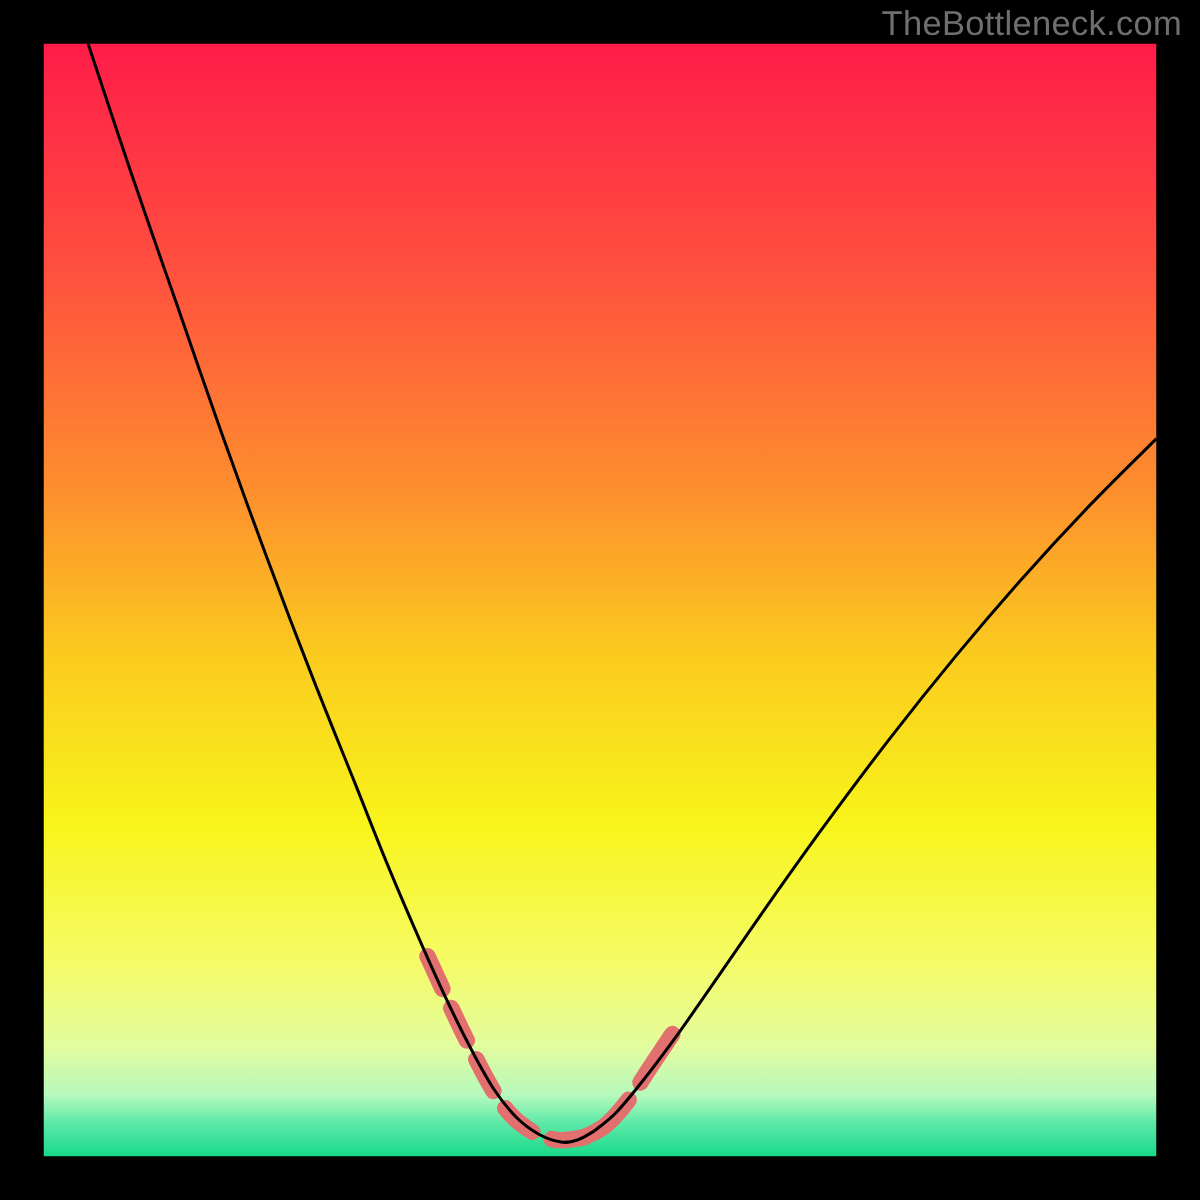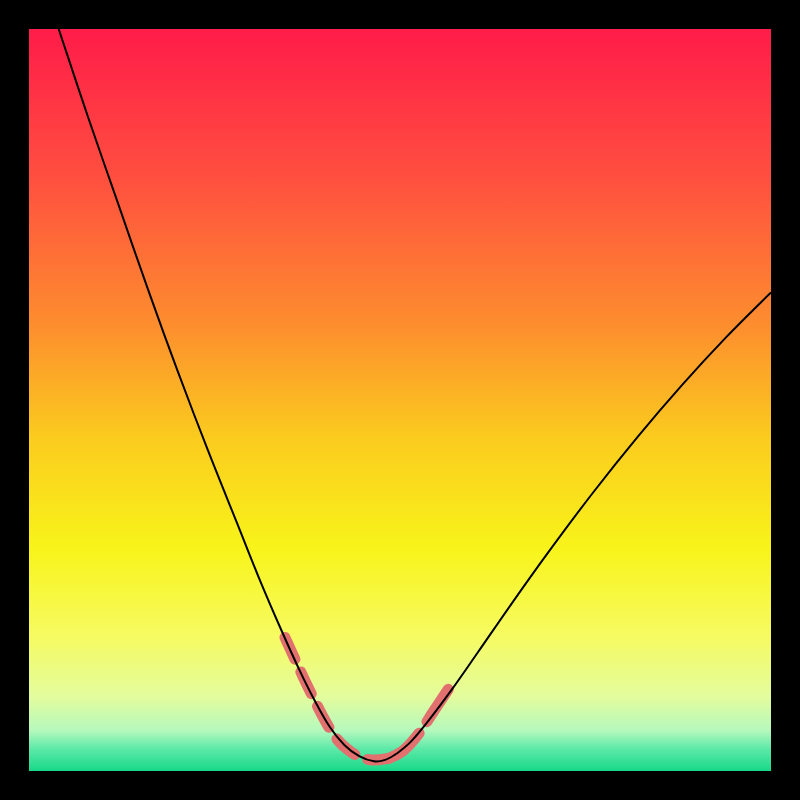--- a/index.html
+++ b/index.html
@@ -35,20 +35,21 @@
     height: 742px;
   }
   svg {
     display: block;
   }
 </style>
 </head>
 <body>
 
 <div class="frame">
+  <div class="watermark">TheBottleneck.com</div>
 
   <div class="plot-area">
     <svg id="chart-svg" width="742" height="742" viewBox="0 0 742 742" preserveAspectRatio="none">
       <defs>
         <linearGradient id="bg-grad" x1="0" y1="0" x2="0" y2="1">
             <stop offset="0%" stop-color="#ff1c49"></stop>
             <stop offset="20%" stop-color="#ff4f3f"></stop>
             <stop offset="40%" stop-color="#fd8e2e"></stop>
             <stop offset="55.00000000000001%" stop-color="#fbcb1e"></stop>
             <stop offset="70%" stop-color="#f8f41a"></stop>

